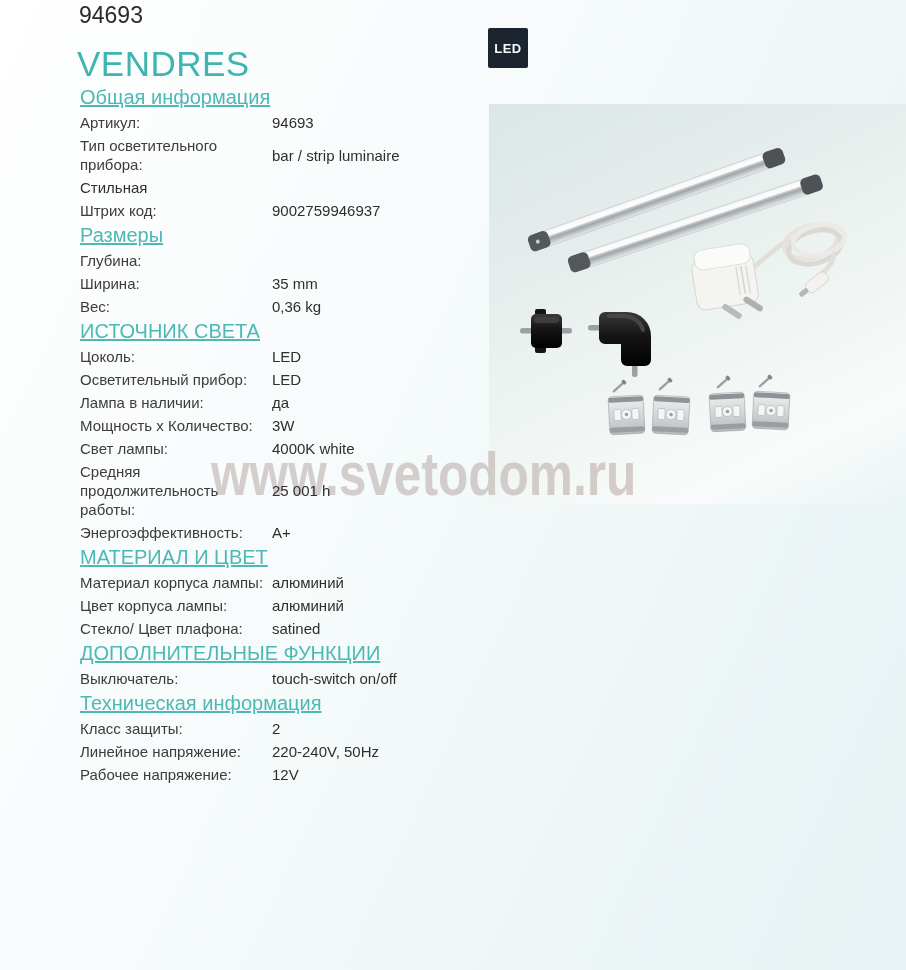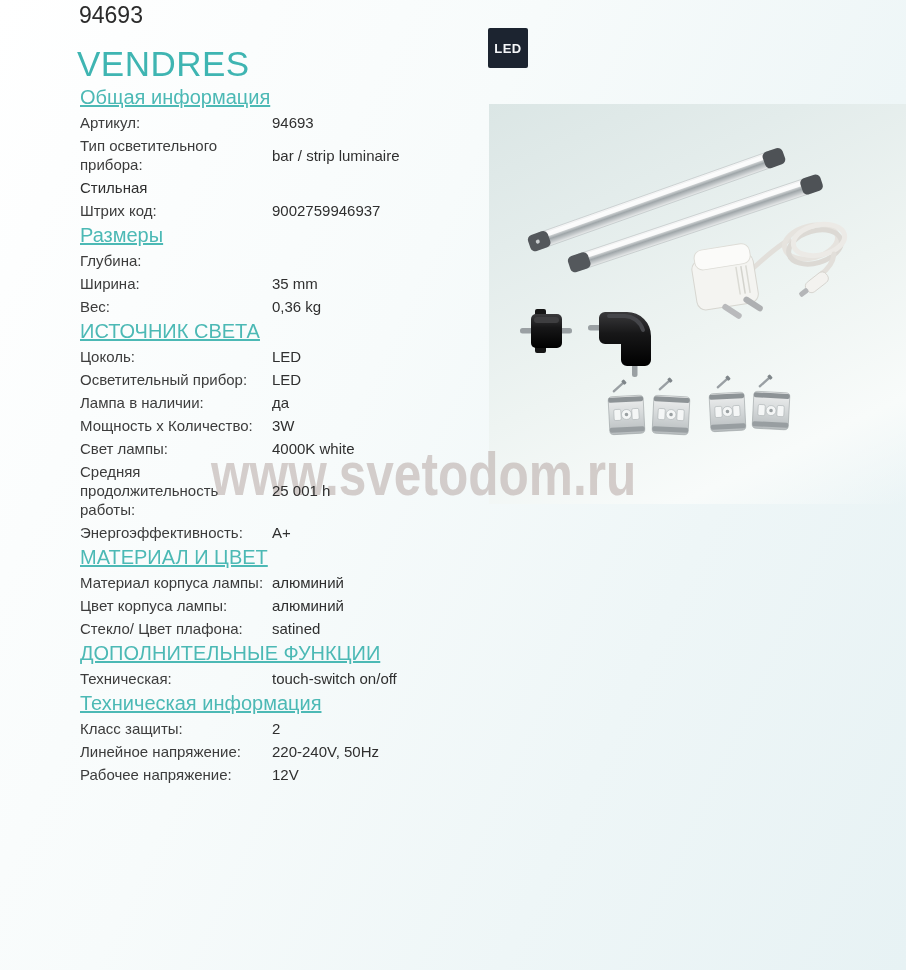--- a/index.html
+++ b/index.html
@@ -132,21 +132,21 @@
     <div class="spec-row">
       <span class="spec-label">Цвет корпуса лампы:</span>
       <span class="spec-value">алюминий</span>
     </div>
     <div class="spec-row">
       <span class="spec-label">Стекло/ Цвет плафона:</span>
       <span class="spec-value">satined</span>
     </div>
     <div class="spec-section-link">ДОПОЛНИТЕЛЬНЫЕ ФУНКЦИИ</div>
     <div class="spec-row">
-      <span class="spec-label">Техническая:</span>
+      <span class="spec-label">Выключатель:</span>
       <span class="spec-value">touch-switch on/off</span>
     </div>
     <div class="spec-section-link">Техническая информация</div>
     <div class="spec-row">
       <span class="spec-label">Класс защиты:</span>
       <span class="spec-value">2</span>
     </div>
     <div class="spec-row">
       <span class="spec-label">Линейное напряжение:</span>
       <span class="spec-value">220-240V, 50Hz</span>

